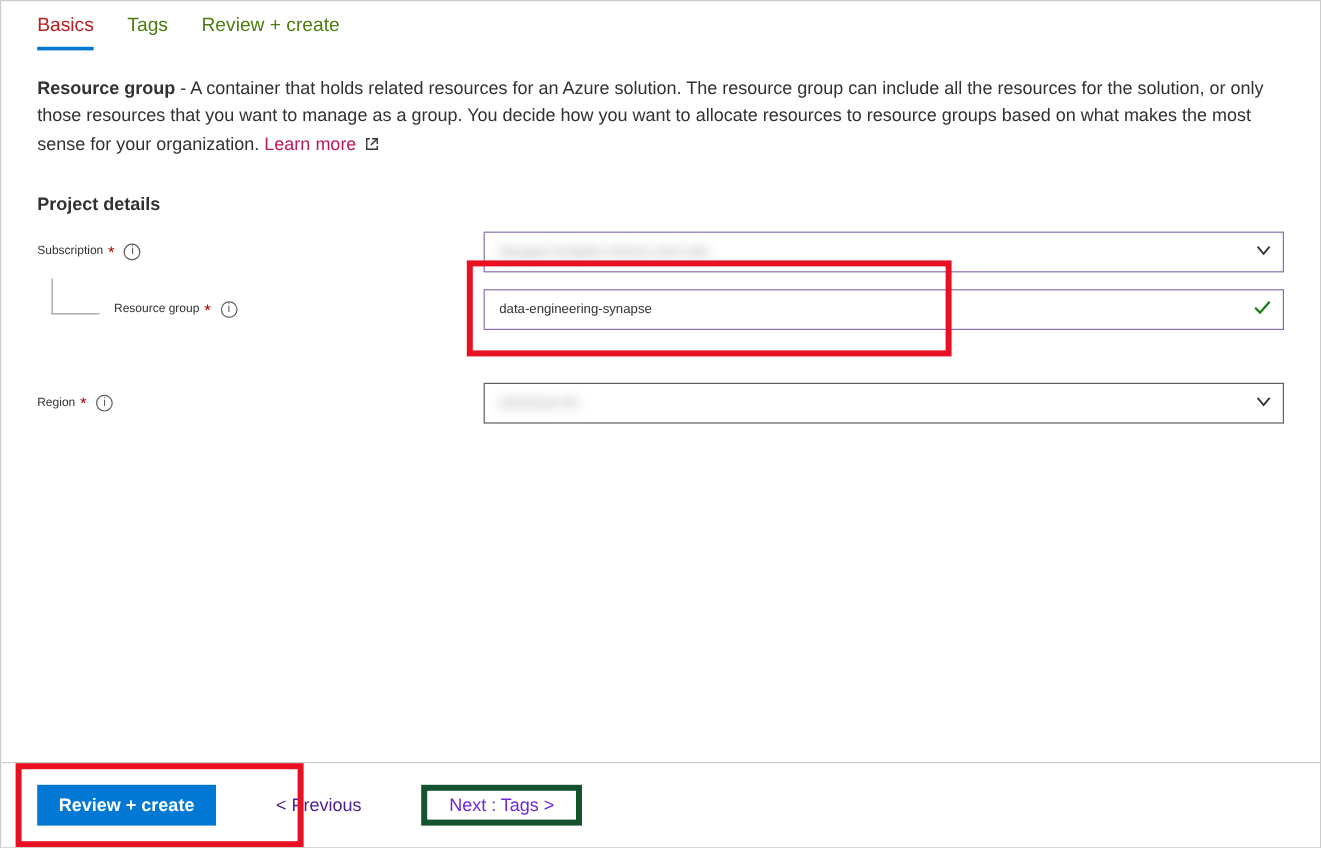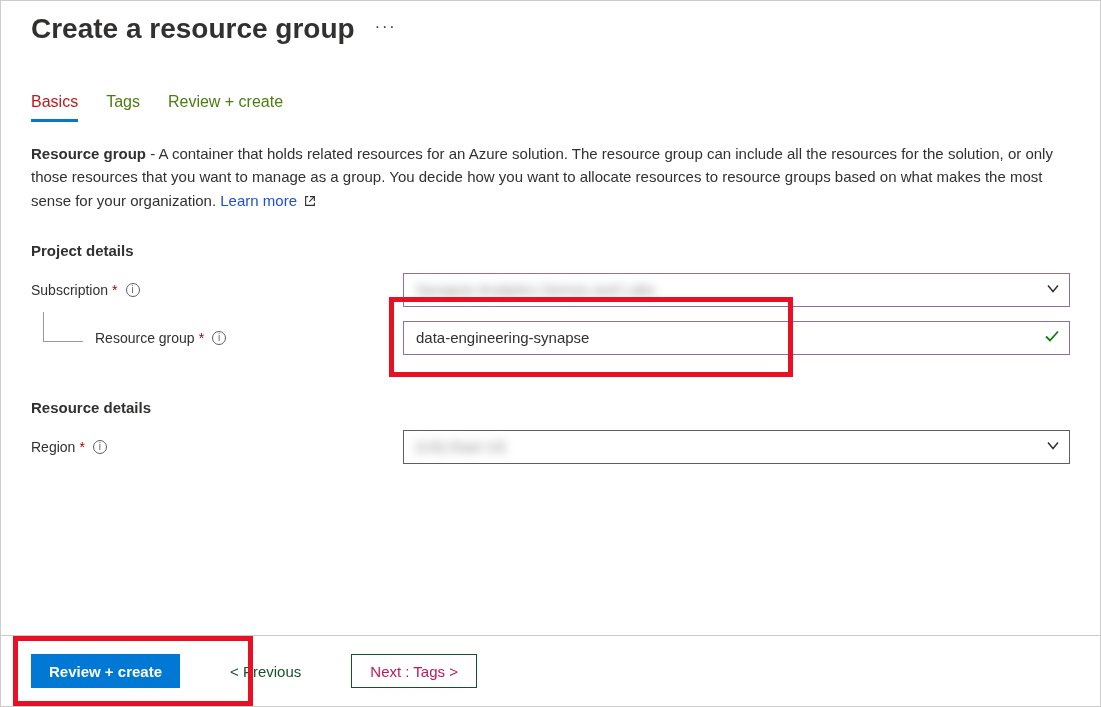--- a/index.html
+++ b/index.html
@@ -15,41 +15,41 @@
     }
     .content { padding: 12px 30px 0 30px; }
     .title-row { display: flex; align-items: center; gap: 20px; margin-bottom: 48px; }
     .title { font-size: 28px; font-weight: 600; }
     .ellipsis { font-size: 16px; color: #323130; letter-spacing: 2px; padding-bottom: 4px;}
     .tabs { display: flex; gap: 28px; border-bottom: none; margin-bottom: 20px; }
     .tab { font-size: 16px; padding: 0 0 8px 0; cursor: pointer; color: #4d7c0f; }
     .tab.active { border-bottom: 3px solid #0078d4; color: #b91c1c; font-weight: 400; }
     .description { font-size: 15px; line-height: 1.55; margin-bottom: 28px; color: #323130; }
     .description b { font-weight: 600; }
-    .learn-more { color: #1d4ed8; text-decoration: none; }
+    .learn-more { color: #be185d; text-decoration: none; }
     .ext-icon { display: inline-block; vertical-align: -2px; margin-left: 2px; }
     .section-header { font-size: 15px; font-weight: 600; margin-bottom: 14px; }
     .field-row { display: flex; align-items: center; margin-bottom: 14px; }
     .field-label-wrap { width: 372px; display: flex; align-items: center; }
     .indent-line {
       width: 40px; height: 30px;
       border-left: 1px solid #999; border-bottom: 1px solid #999;
       margin-left: 12px; margin-right: 12px; margin-top: -22px;
     }
-    .field-label { font-size: 14px; text-align: center; }
+    .field-label { font-size: 10px; text-align: center; }
     .required { color: #a80000; margin: 0 4px; }
     .info-icon {
       display: inline-flex; align-items: center; justify-content: center;
       width: 14px; height: 14px; border: 1px solid #605e5c; border-radius: 50%;
       font-size: 10px; color: #605e5c; margin-left: 4px; cursor: help;
     }
     .field-input-wrap { flex: 1; position: relative; }
     .dropdown, .textbox {
       width: 100%; height: 34px; border: 1px solid #8a6fb0;
-      padding: 0 36px 0 12px; font-size: 15px; background: #fff;
+      padding: 0 36px 0 12px; font-size: 11px; background: #fff;
       font-family: inherit; color: #323130;
       display: flex; align-items: center;
     }
     .dropdown.gray-border { border-color: #605e5c; }
     .chevron {
       position: absolute; right: 10px; top: 50%; transform: translateY(-50%);
       pointer-events: none;
     }
     .check-icon {
       position: absolute; right: 10px; top: 50%; transform: translateY(-50%);
@@ -64,32 +64,28 @@
     .footer {
       position: absolute; bottom: 0; left: 0; right: 0;
       border-top: 1px solid #ccc; padding: 18px 30px;
       display: flex; gap: 32px; align-items: center;
     }
     .btn {
       height: 34px; padding: 0 18px; font-size: 15px; border: none;
       cursor: pointer; font-family: inherit;
     }
     .btn-primary { background: #0078d4; color: #fff; font-weight: 600; }
-    .btn-disabled { background: transparent; color: #14532d; cursor: default; }
-    .btn-outline { background: #fff; color: #be185d; border: 1px solid #14532d; }
+    .btn-disabled { background: transparent; color: #4c1d95; cursor: default; }
+    .btn-outline { background: #fff; color: #6d28d9; border: 5px solid #14532d; }
     .spacer { height: 30px; }
   </style>
 </head>
 <body>
 
 <div class="content">
-  <div class="title-row">
-    <h1 class="title">Create a resource group</h1>
-    <span class="ellipsis">···</span>
-  </div>
 
   <div class="tabs">
     <div class="tab active">Basics</div>
     <div class="tab">Tags</div>
     <div class="tab">Review + create</div>
   </div>
 
   <p class="description">
     <b>Resource group</b><span> - A container that holds related resources for an Azure solution. The resource group can include all the resources for the solution, or only those resources that you want to manage as a group. You decide how you want to allocate resources to resource groups based on what makes the most sense for your organization. </span><a href="#" class="learn-more">Learn more</a>
     <span class="ext-icon">
@@ -134,21 +130,20 @@
       <span class="check-icon">
         <svg width="16" height="16" viewBox="0 0 16 16">
             <path d="M2 8 L6 12 L14 3" fill="none" stroke="#107c10" stroke-width="1.8"></path>
           </svg>
       </span>
     </div>
   </div>
 
   <div class="spacer"></div>
 
-  <h2 class="section-header">Resource details</h2>
 
   <div class="field-row">
     <div class="field-label-wrap">
       <span class="field-label">Region</span>
       <span class="required">*</span>
       <span class="info-icon">i</span>
     </div>
     <div class="field-input-wrap">
       <div class="dropdown gray-border">
         <span class="blurred">(US) East US</span>

